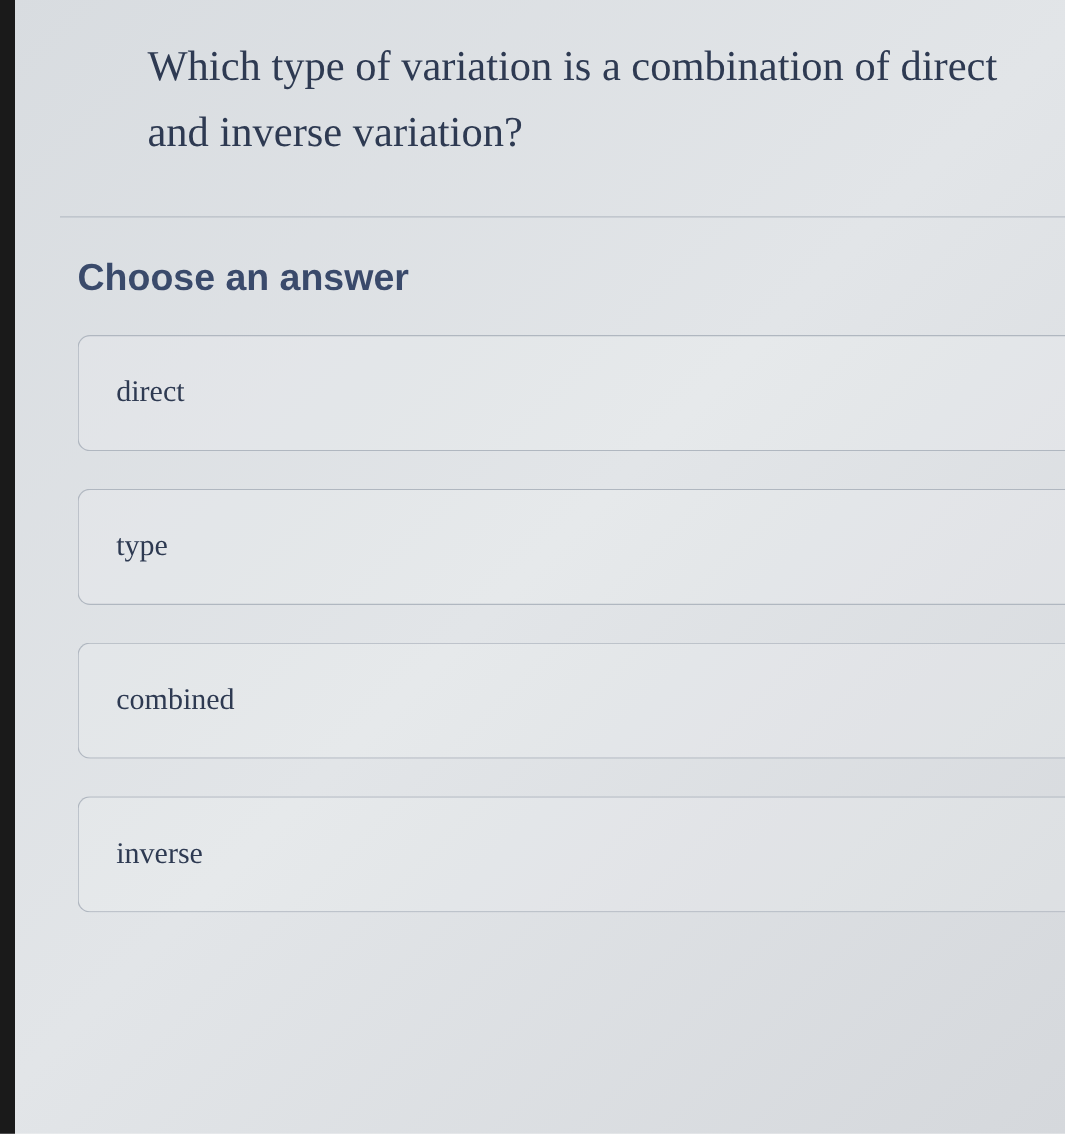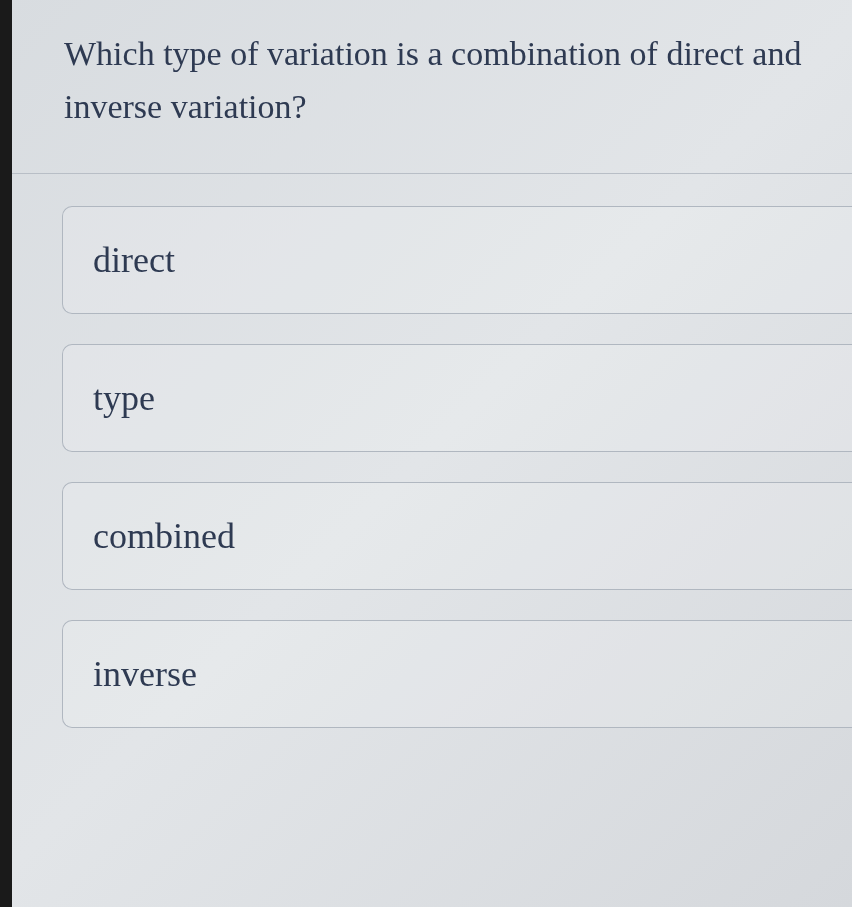--- a/index.html
+++ b/index.html
@@ -11,22 +11,23 @@
       width: 852px;
       height: 907px;
       background: linear-gradient(135deg, #d8dce0 0%, #e2e5e8 50%, #d5d8dc 100%);
       font-family: Georgia, 'Times New Roman', serif;
       color: #2a3548;
       position: relative;
       overflow: hidden;
       border-left: 12px solid #1a1a1a;
     }
     .question-section {
-      padding: 28px 40px 40px 52px;
+      padding: 28px 40px 40px 70px;
       border-bottom: 1px solid #b8bec6;
+      margin-left: 36px;
     }
     .question-text {
       font-size: 34px;
       line-height: 1.55;
       color: #2e3a52;
       font-weight: 400;
     }
     .answer-section {
       padding: 32px 0 0 50px;
     }
@@ -41,35 +42,36 @@
       display: flex;
       flex-direction: column;
       gap: 30px;
     }
     .option {
       background: rgba(255, 255, 255, 0.15);
       border: 1px solid #b0b7c0;
       border-right: none;
       border-radius: 10px 0 0 10px;
       padding: 32px 30px;
-      font-size: 36px;
+      font-size: 24px;
       color: #2e3a52;
       cursor: pointer;
       text-align: left;
       font-family: Georgia, 'Times New Roman', serif;
     }
   </style>
 </head>
 <body>
 
 <div class="question-section">
   <p class="question-text">Which type of variation is a combination of direct and inverse variation?</p>
 </div>
 
 <div class="answer-section">
+  <div class="instruction">Choose an answer</div>
   <div class="options">
     <button class="option">
       <span>direct</span>
     </button>
     <button class="option">
       <span>type</span>
     </button>
     <button class="option">
       <span>combined</span>
     </button>

